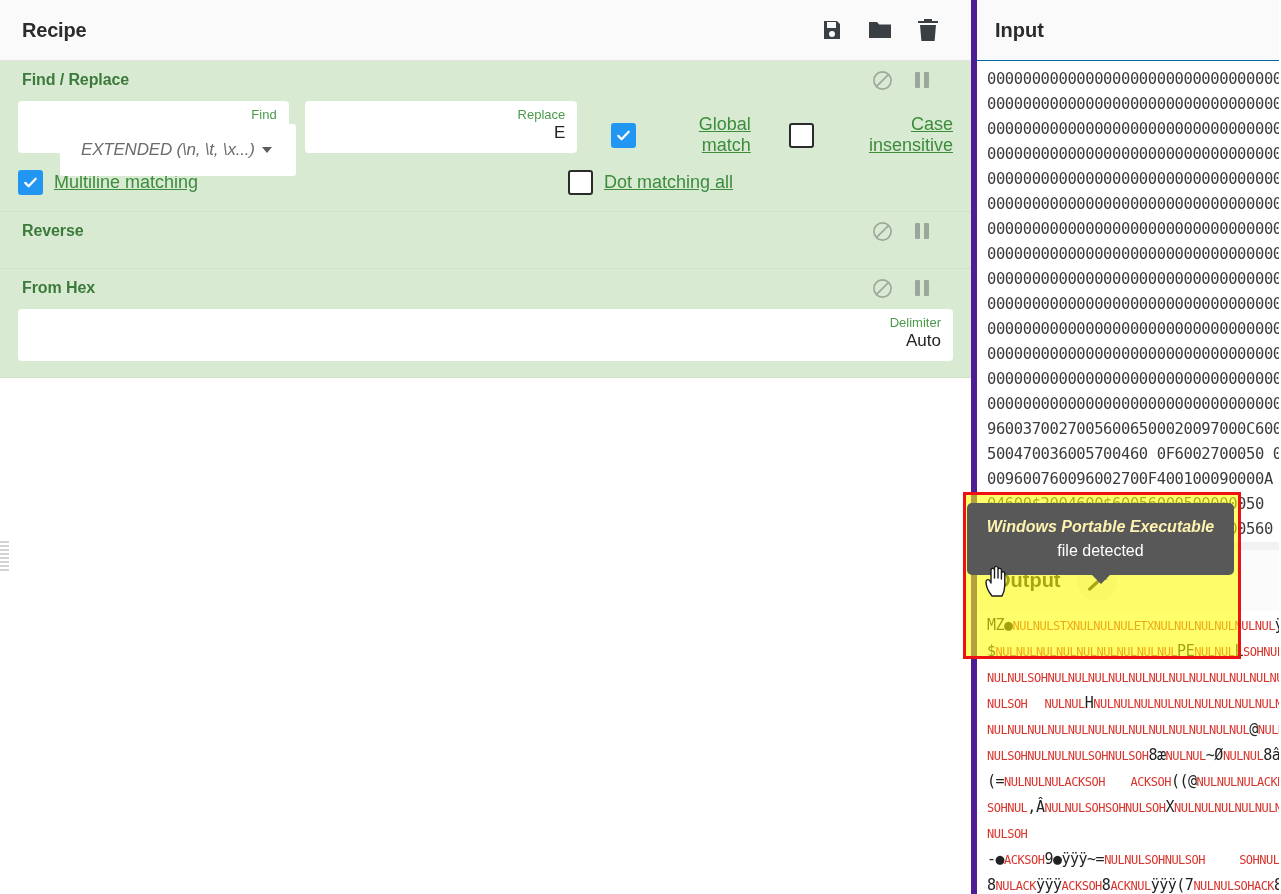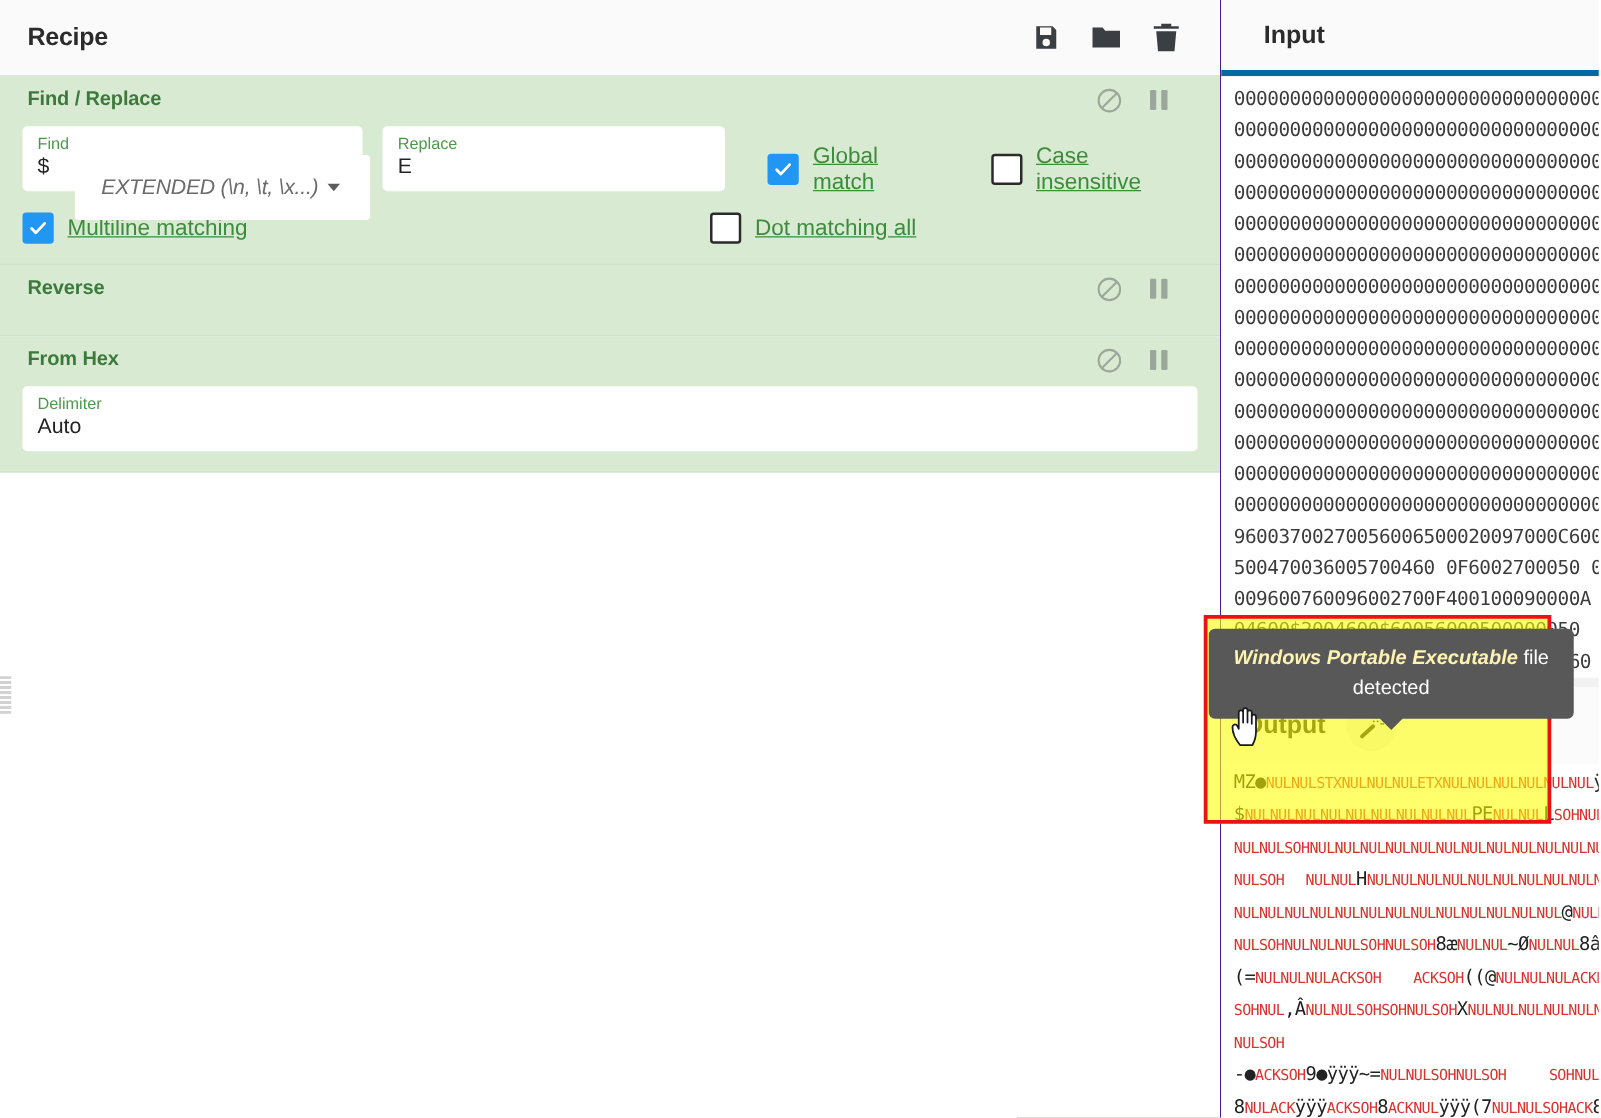--- a/index.html
+++ b/index.html
@@ -10,21 +10,22 @@
     overflow: hidden;
   }
   #app { position: relative; width: 1281px; height: 894px; display: flex; }
 
   
   .recipe-pane {
     width: 977px; height: 894px;
     background: #14532d;
     display: flex; flex-direction: column;
     position: relative;
-    border-right: 1px solid #4c1d95;
+    border-right: 6px solid #4c1d95;
+    text-align: right;
   }
   .pane-title-bar {
     height: 61px; min-height: 61px;
     background: #fafafa;
     border-bottom: 1px solid #e4e4e4;
     display: flex; align-items: center;
     padding: 0 22px;
   }
   .pane-title {
     font-size: 20px; font-weight: bold; color: #2b2b2b;
@@ -138,23 +139,23 @@
   
   .io-pane {
     width: 302px; height: 894px;
     display: flex; flex-direction: column;
     background: #ffffff;
     position: relative;
   }
   .io-title-bar {
     height: 61px; min-height: 61px;
     background: #fafafa;
-    border-bottom: 5px solid #0369a1;
+    border-bottom: 1px solid #0369a1;
     display: flex; align-items: center;
-    padding: 0 34px;
+    padding: 0 18px;
   }
   .io-title { font-size: 20px; font-weight: bold; color: #2b2b2b; }
 
   .input-area {
     height: 490px;
     padding: 6px 0 0 10px;
     overflow: hidden;
     background: #ffffff;
     position: relative;
   }
@@ -213,21 +214,21 @@
     position: absolute;
     left: 963px; top: 492px;
     width: 278px; height: 167px;
     background: rgba(255,255,0,0.58);
     border: 3px solid #ee1111;
     z-index: 20; pointer-events: none;
   }
   .tooltip {
     position: absolute;
     left: 967px; top: 503px;
-    width: 292px;
+    width: 267px;
     background: #585858;
     color: #fff3b0;
     border-radius: 5px;
     padding: 12px 14px;
     font-size: 16px; font-style: italic; font-weight: bold;
     line-height: 24px;
     text-align: center;
     z-index: 25;
   }
   .tooltip .plain { font-style: normal; font-weight: normal; color: #ffffff; }

